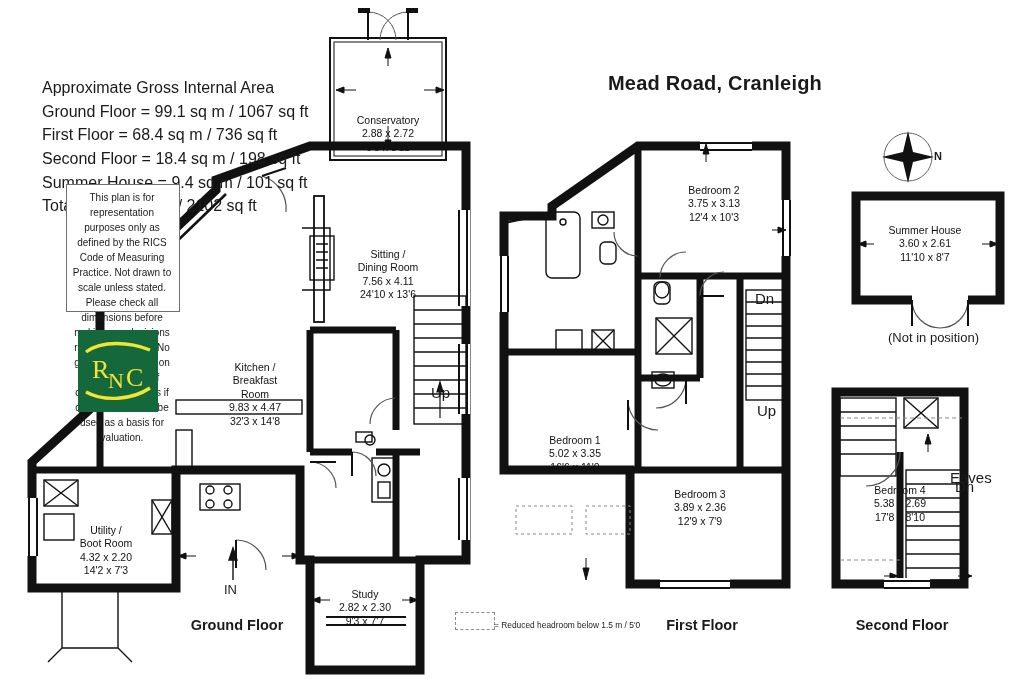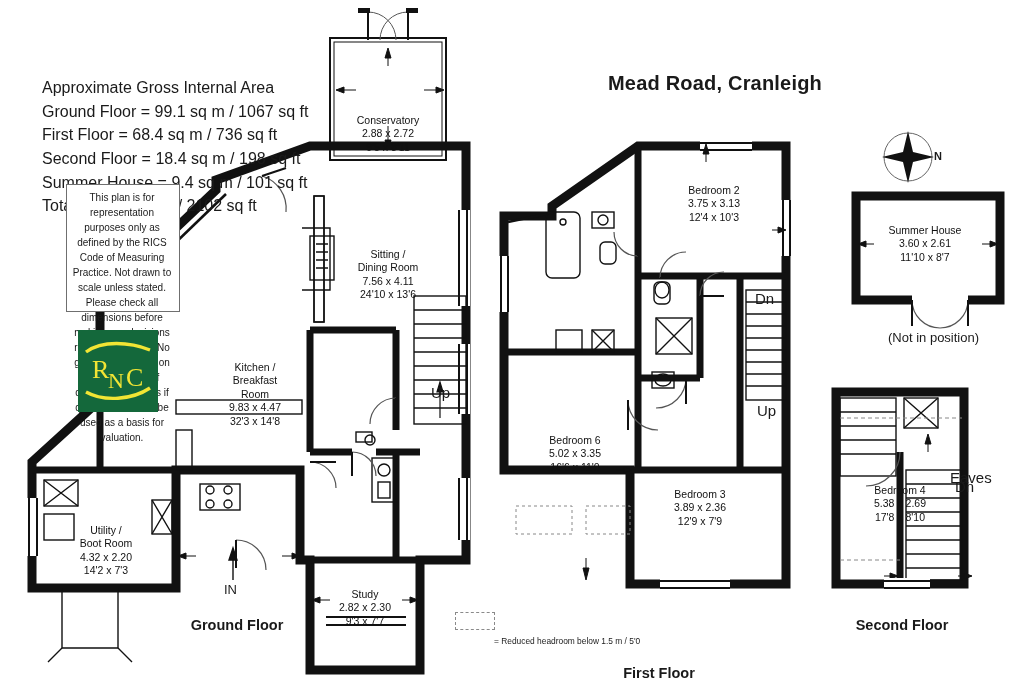--- a/index.html
+++ b/index.html
@@ -416,21 +416,21 @@
   <div>9'3 x 7'7</div>
 </div>
 
 <div class="lbl" style="left:658px;top:184px;width:112px;">
   <div>Bedroom 2</div>
   <div>3.75 x 3.13</div>
   <div>12'4 x 10'3</div>
 </div>
 
 <div class="lbl" style="left:518px;top:434px;width:114px;">
-  <div>Bedroom 6</div>
+  <div>Bedroom 1</div>
   <div>5.02 x 3.35</div>
   <div>16'6 x 11'0</div>
 </div>
 
 <div class="lbl" style="left:644px;top:488px;width:112px;">
   <div>Bedroom 3</div>
   <div>3.89 x 2.36</div>
   <div>12'9 x 7'9</div>
 </div>
 
@@ -448,19 +448,19 @@
 
 <div class="tiny" style="left:224px;top:582px;text-align:center;">IN</div>
 <div class="tinyb" style="left:431px;top:384px;">Up</div>
 <div class="tinyb" style="left:757px;top:402px;">Up</div>
 <div class="tinyb" style="left:755px;top:290px;">Dn</div>
 <div class="tinyb" style="left:955px;top:478px;">Dn</div>
 <div class="tinyb" style="left:950px;top:428px;margin-top:41px;">Eaves</div>
 <div class="tiny" style="left:888px;top:330px;">(Not in position)</div>
 
 <div class="floorlabel" style="left:172px;top:617px;width:130px;">Ground Floor</div>
-<div class="floorlabel" style="left:601px;top:617px;width:116px;margin-top:48px;">First Floor</div>
+<div class="floorlabel" style="left:644px;top:617px;width:116px;">First Floor</div>
 <div class="floorlabel" style="left:840px;top:617px;width:124px;">Second Floor</div>
 
 <div id="legendbox" style="left:455px;top:612px;width:38px;height:16px;"></div>
-<div id="legendtxt" style="left:494px;top:636px;">= Reduced headroom below 1.5 m / 5'0</div>
+<div id="legendtxt" style="left:494px;top:620px;">= Reduced headroom below 1.5 m / 5'0</div>
 
 <div id="northN" style="left:934px;top:150px;">N</div>
 
 </body></html>

